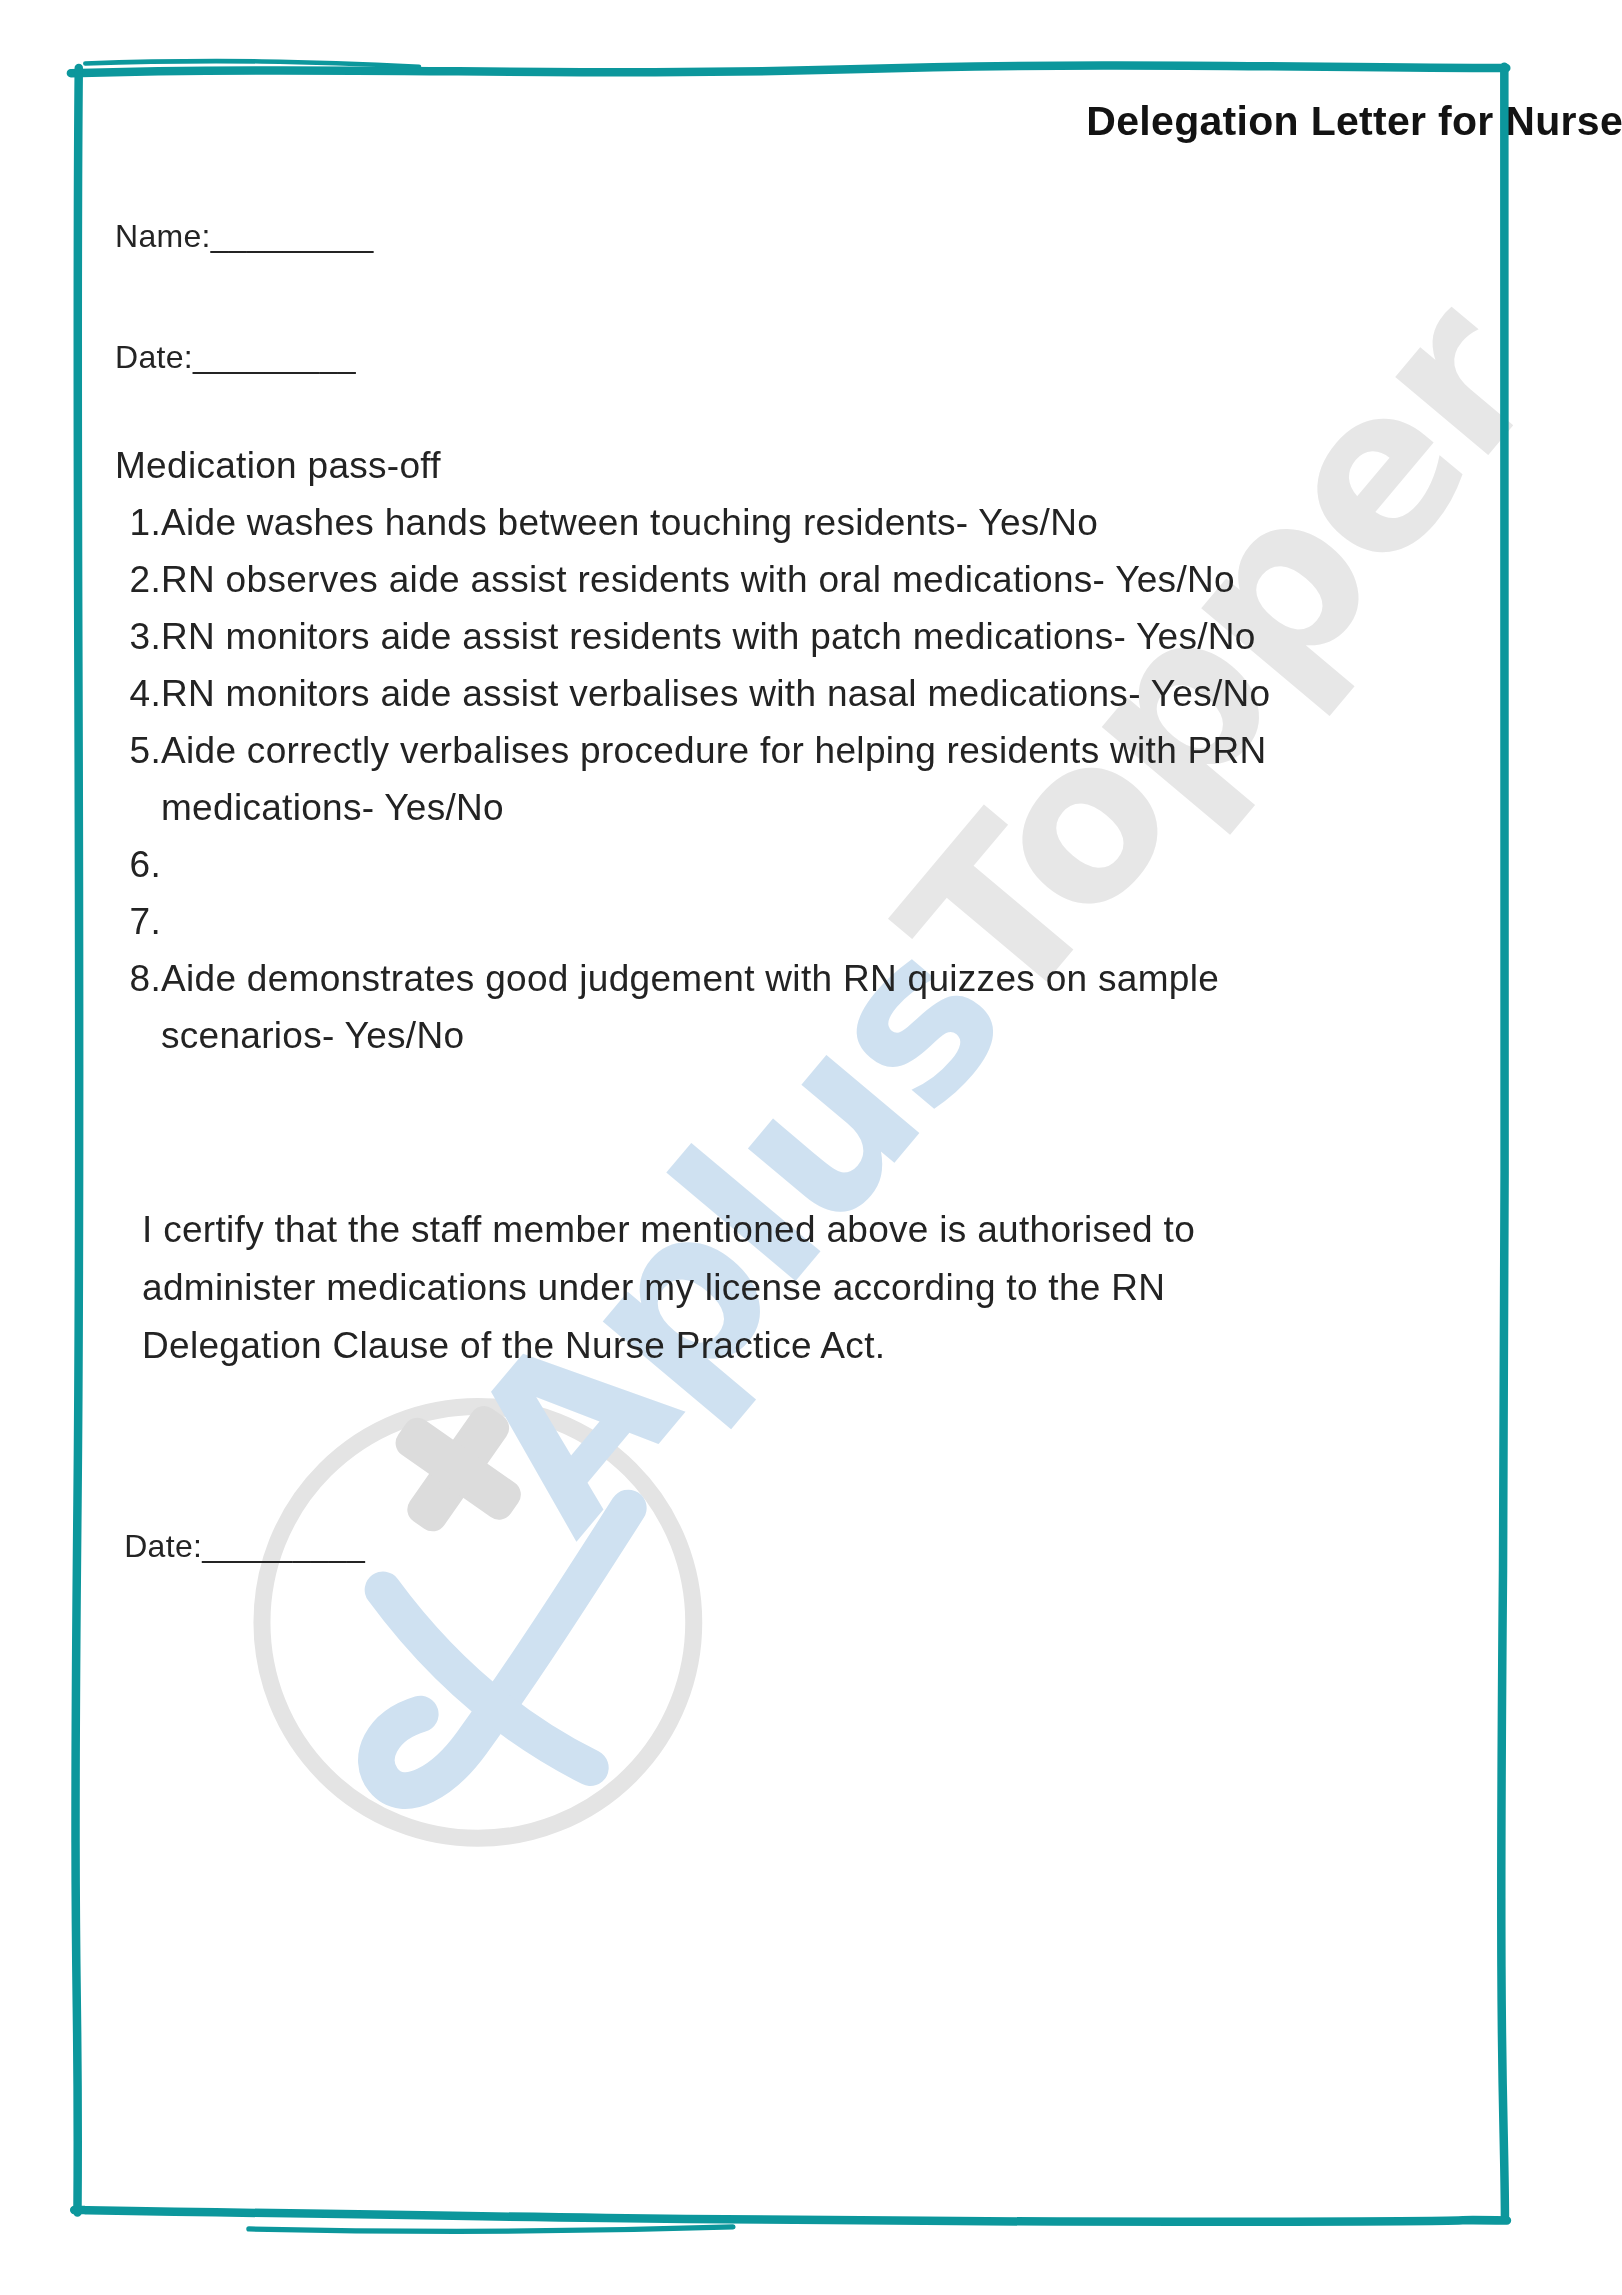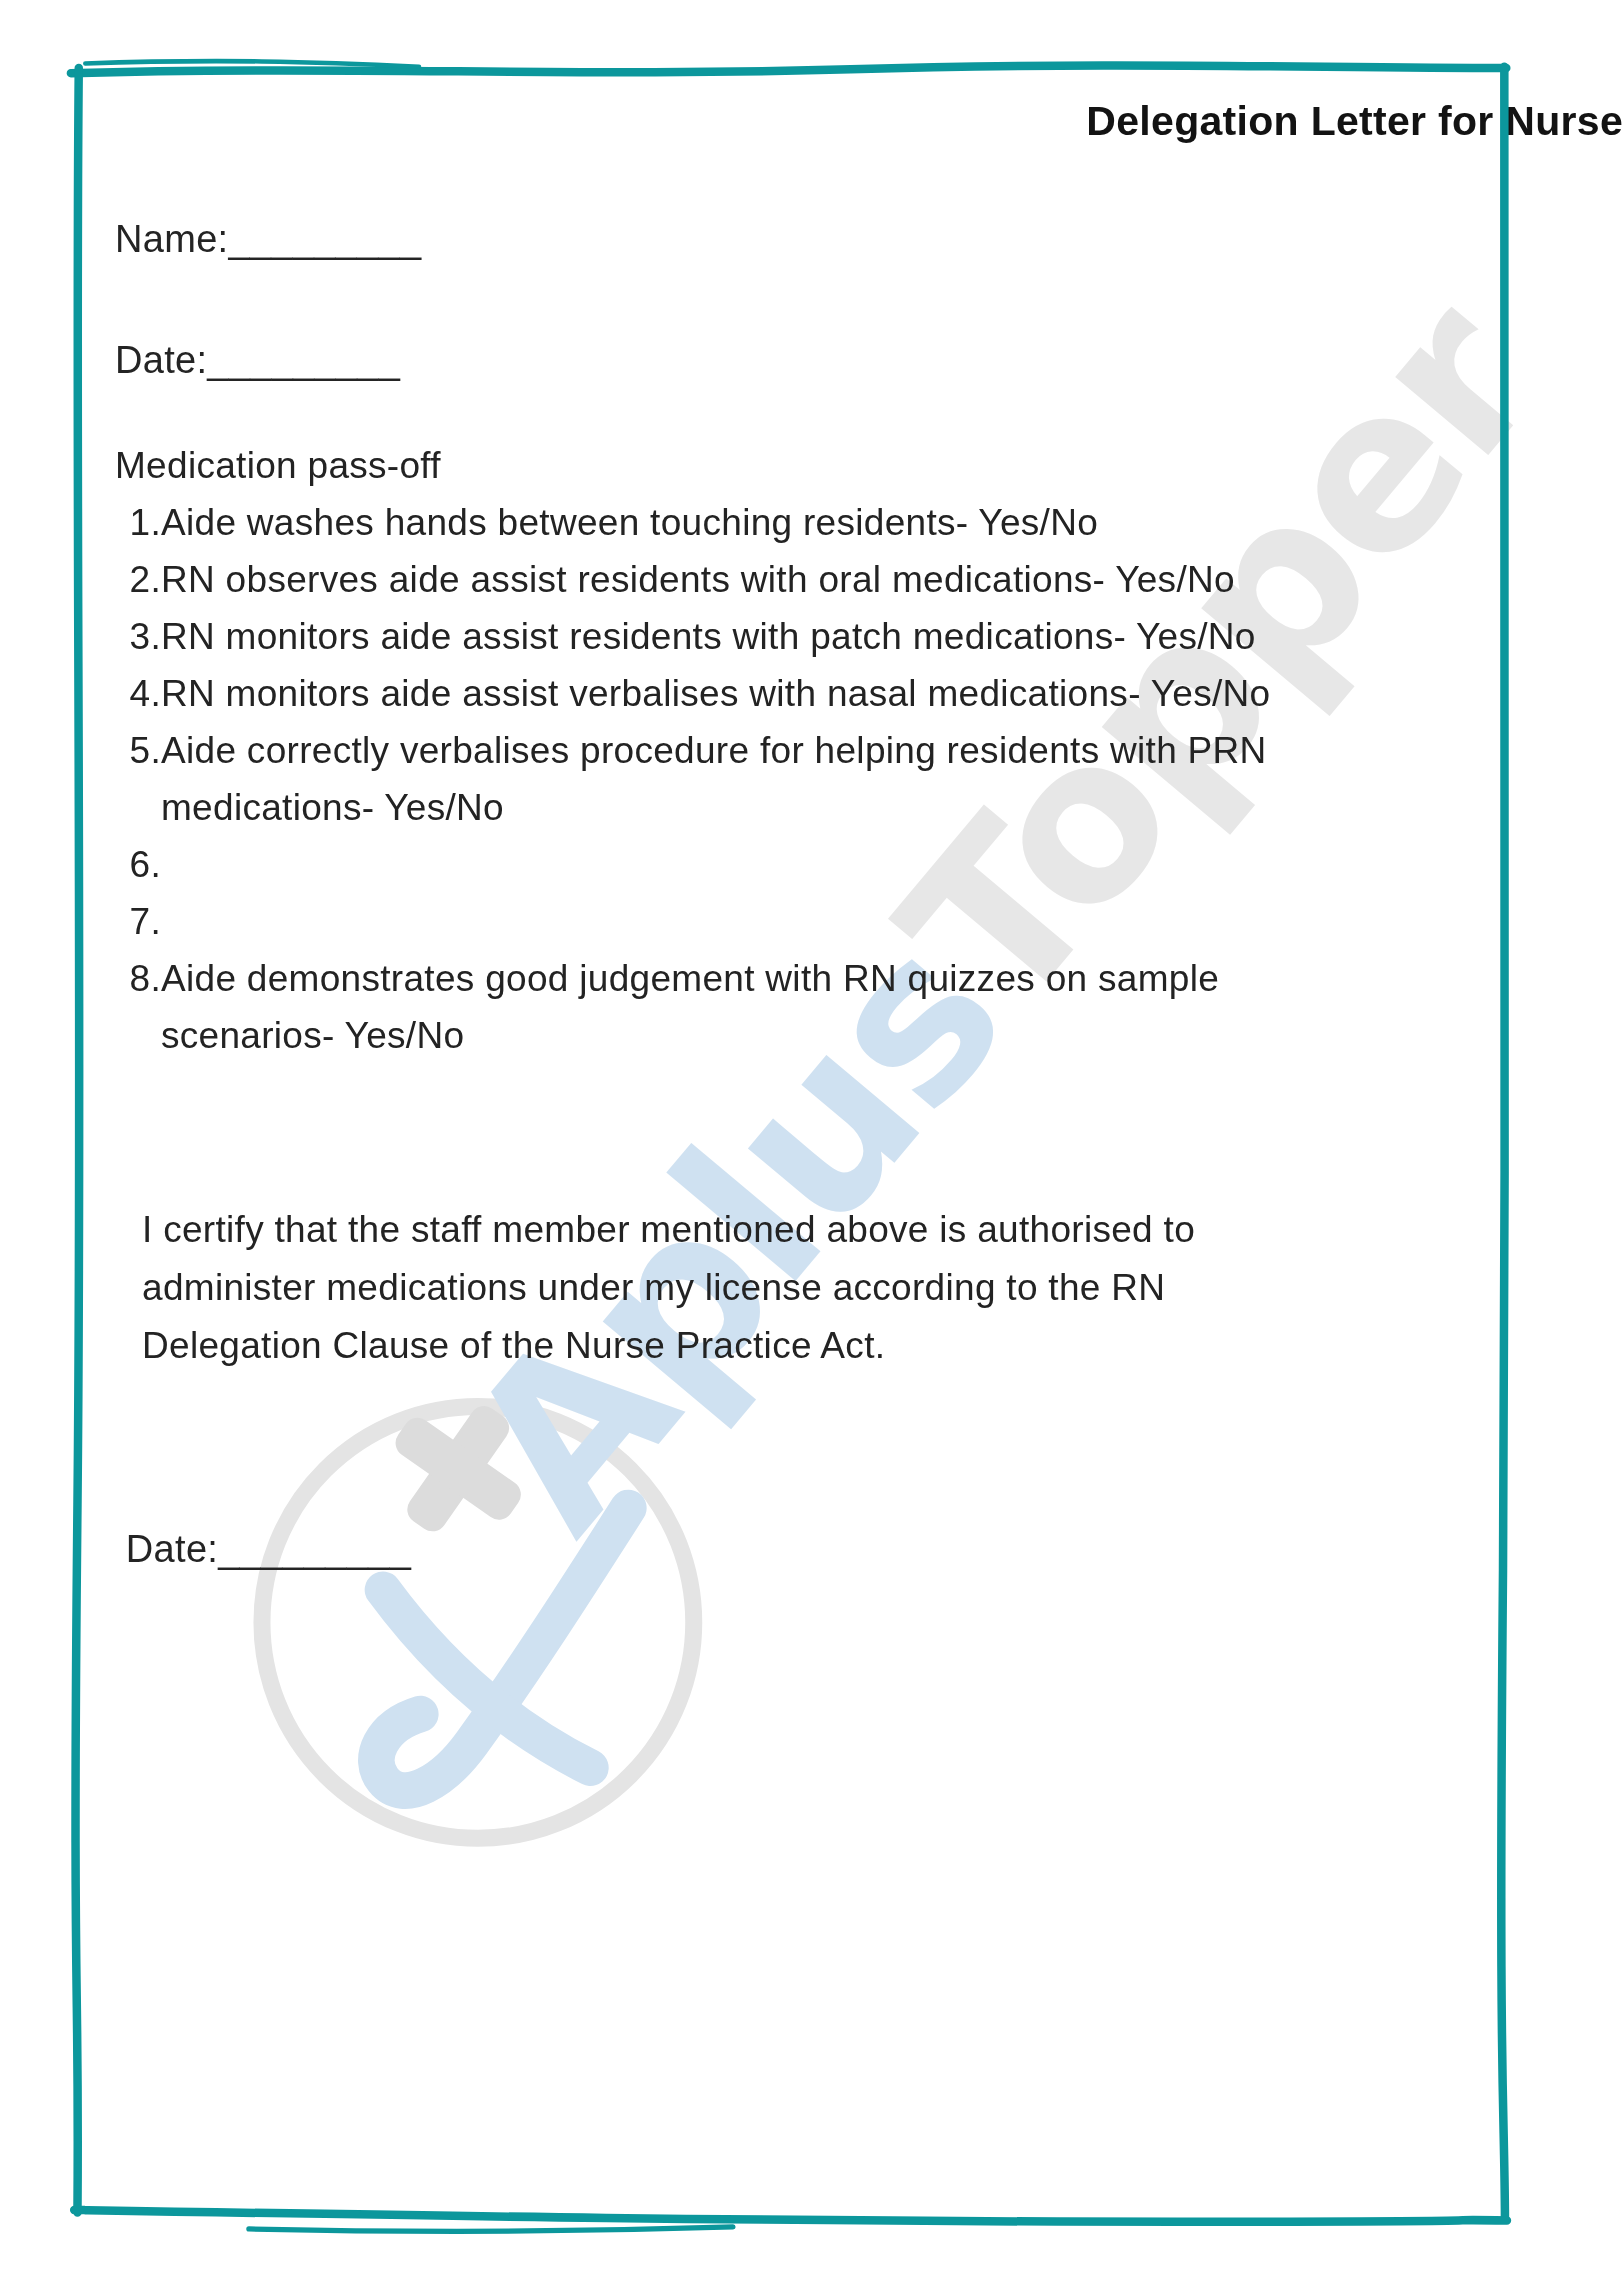--- a/index.html
+++ b/index.html
@@ -32,21 +32,21 @@
   
   .content-layer { position: absolute; inset: 0; z-index: 2; }
   .doc-title {
     position: absolute; left: 0; right: 0; top: 98px;
     text-align: right;
     font-size: 41px; font-weight: 700; color: #131313;
     letter-spacing: 0.3px;
   }
   .field-line {
     position: absolute; left: 115px;
-    font-size: 38px; color: #242424;
+    font-size: 32px; color: #242424;
     letter-spacing: 0.3px;
     white-space: pre-wrap;
   }
   .fl-name { top: 218px; }
   .fl-date { top: 339px; }
   .fl-rnsig { top: 1472px; }
   .fl-rndate { top: 1528px; }
 
   .med-section {
     position: absolute; left: 115px; top: 437px; width: 1361px;

